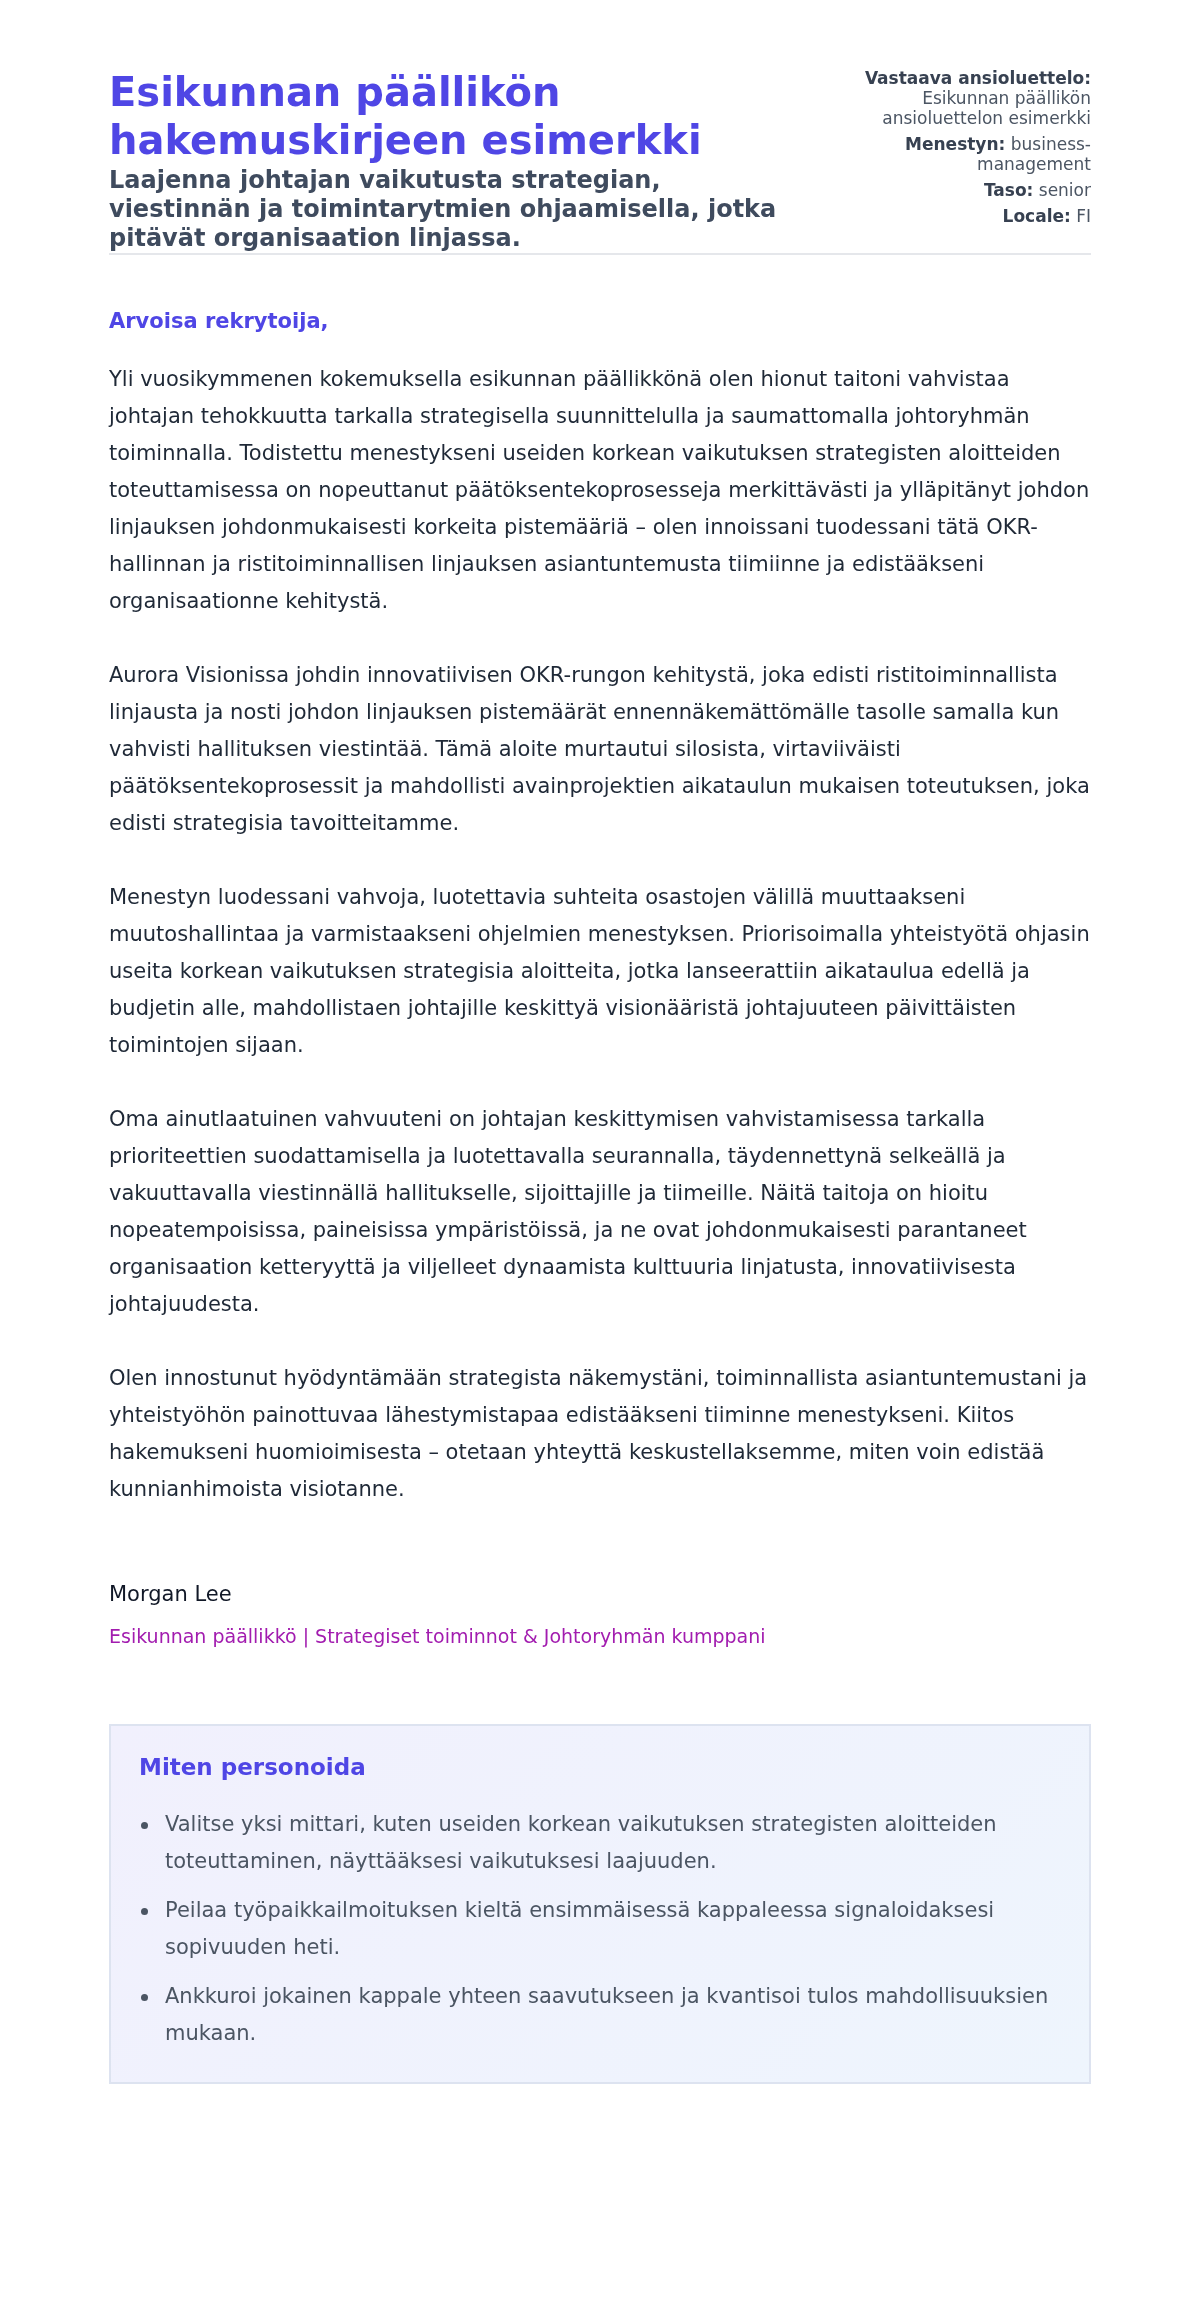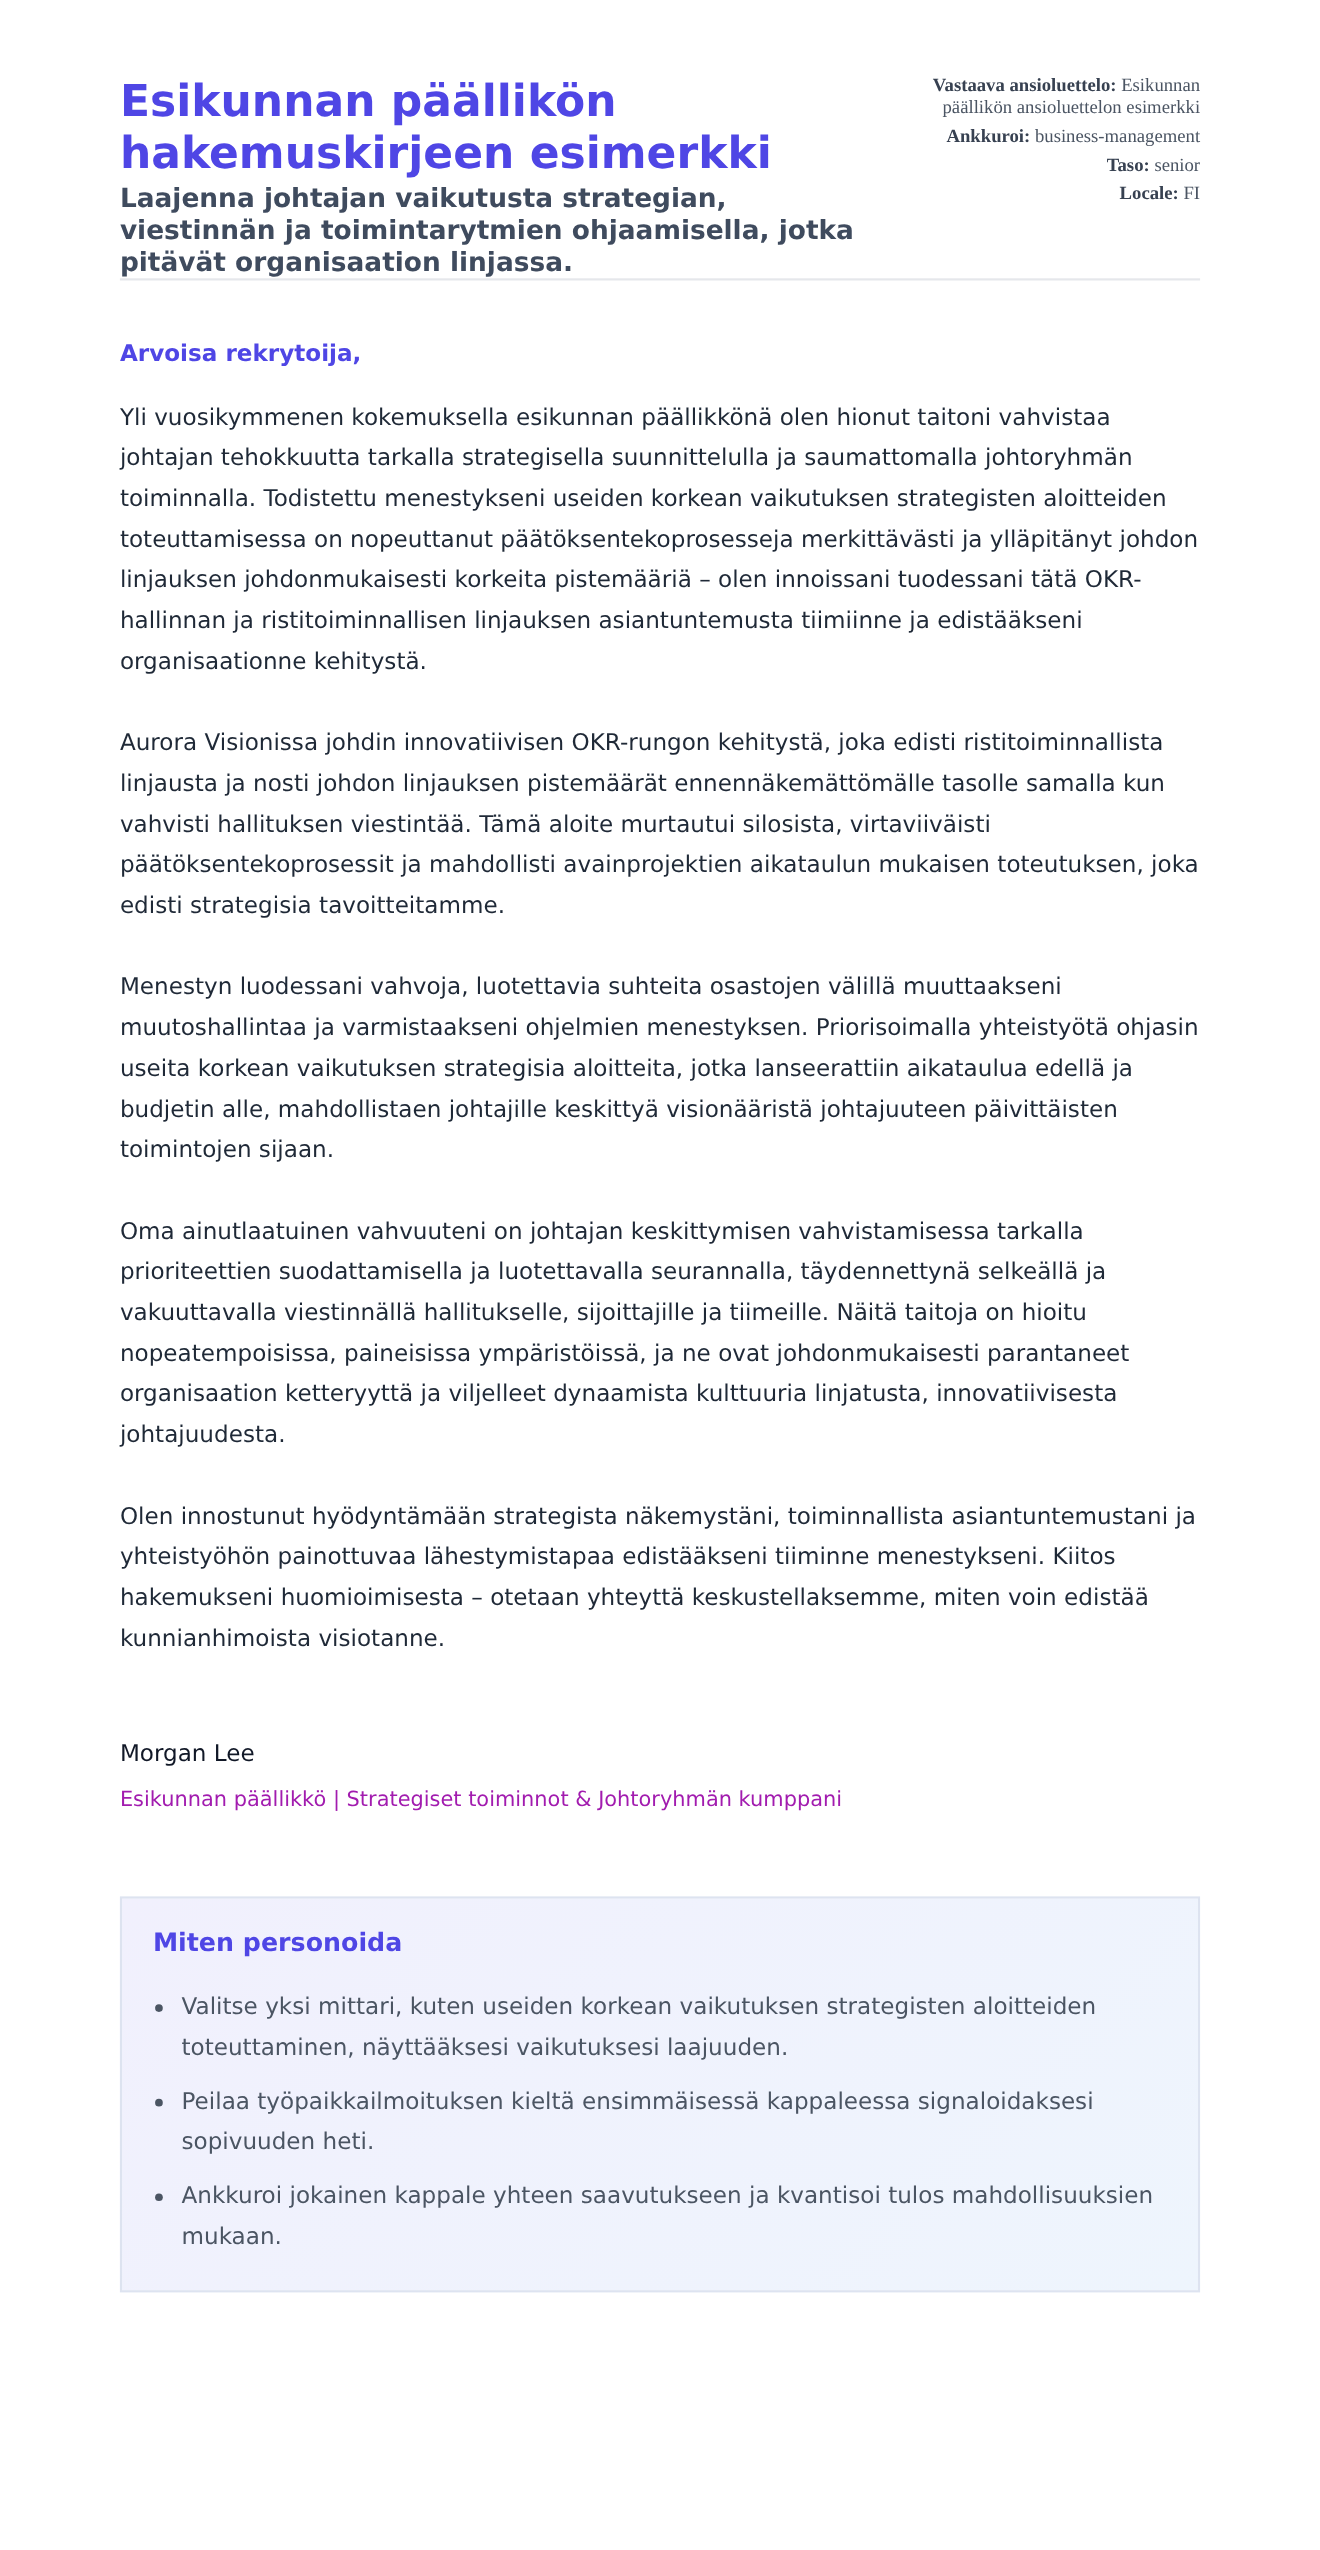--- a/index.html
+++ b/index.html
@@ -35,21 +35,21 @@
       color: #3f4b5e;
       margin-top: 2px;
     }
     .meta {
       width: 250px;
       text-align: right;
       font-size: 17px;
       line-height: 20px;
       color: #4b5563;
     }
-    .meta-row { margin-bottom: 6px; font-family: Liberation Serif, serif; }
+    .meta-row { margin-bottom: 6px; }
     .meta-label { font-weight: bold; color: #374151; }
 
     
     .salutation {
       margin-top: 52px;
       font-size: 21px;
       font-weight: bold;
       color: #4f46e5;
       line-height: 28px;
     }
@@ -136,21 +136,21 @@
     <div class="header-left">
       <h1 class="title">Esikunnan päällikön hakemuskirjeen esimerkki</h1>
       <h2 class="subtitle">Laajenna johtajan vaikutusta strategian, viestinnän ja toimintarytmien ohjaamisella, jotka pitävät organisaation linjassa.</h2>
     </div>
     <div class="meta">
       <div class="meta-row">
         <span class="meta-label">Vastaava ansioluettelo:</span>
         <span>Esikunnan päällikön ansioluettelon esimerkki</span>
       </div>
       <div class="meta-row">
-        <span class="meta-label">Ankkuroi:</span>
+        <span class="meta-label">Menestyn:</span>
         <span>business-management</span>
       </div>
       <div class="meta-row">
         <span class="meta-label">Taso:</span>
         <span>senior</span>
       </div>
       <div class="meta-row">
         <span class="meta-label">Locale:</span>
         <span>FI</span>
       </div>

